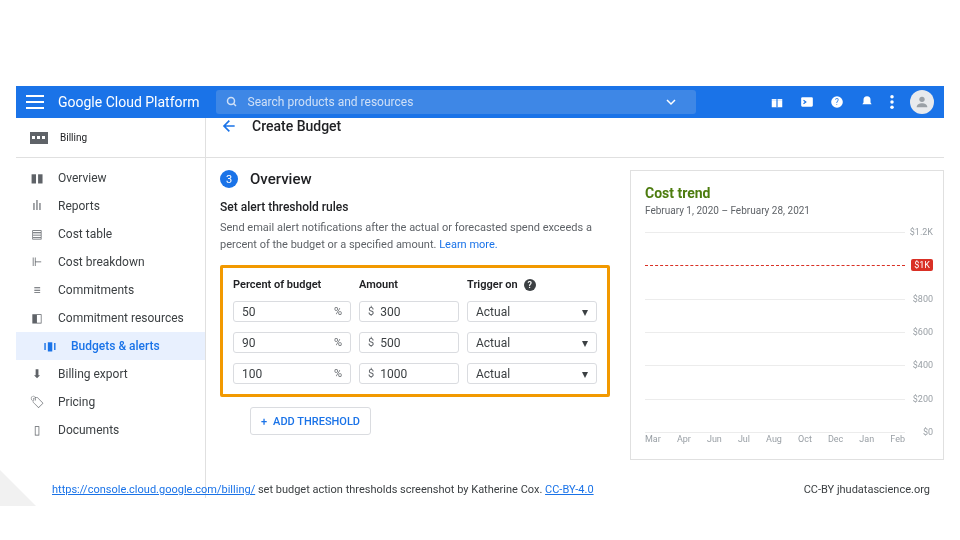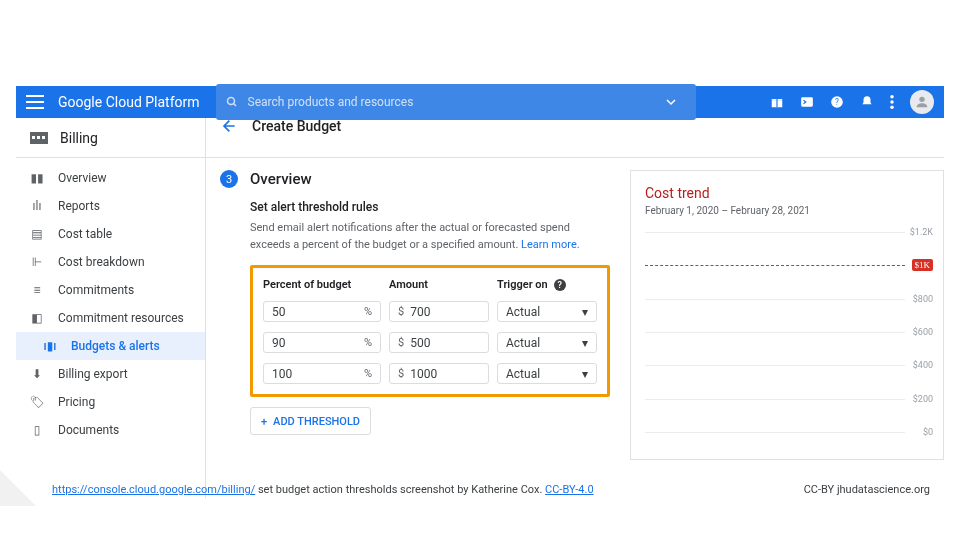--- a/index.html
+++ b/index.html
@@ -4,78 +4,78 @@
 <style>
   * { margin: 0; padding: 0; box-sizing: border-box; font-family: Roboto, Arial, sans-serif; }
   body { background: #fff; width: 960px; height: 540px; overflow: hidden; position: relative; }
   .frame { position: absolute; left: 16px; top: 86px; width: 928px; }
 
   
   .topbar { height: 32px; background: #1a73e8; display: flex; align-items: center; color: #fff; padding: 0 10px; }
   .hamburger { width: 18px; height: 14px; display: flex; flex-direction: column; justify-content: space-between; margin-right: 14px; cursor: pointer; }
   .hamburger span { height: 2px; background: #fff; }
   .brand { font-size: 14px; font-weight: 400; margin-right: 16px; }
-  .searchbar { flex: 0 0 480px; height: 36px; background: #3e87e6; border-radius: 3px; display: flex; align-items: center; padding: 0 10px; color: #cfe0f7; font-size: 12px; }
+  .searchbar { flex: 0 0 480px; height: 24px; background: #3e87e6; border-radius: 3px; display: flex; align-items: center; padding: 0 10px; color: #cfe0f7; font-size: 12px; }
   .searchbar svg { margin-right: 10px; }
   .caret-down { margin-left: auto; margin-right: 4px; }
   .topicons { margin-left: auto; display: flex; align-items: center; gap: 16px; }
   .avatar { width: 24px; height: 24px; background: #e8eaed; border-radius: 50%; display: flex; align-items: center; justify-content: center; }
 
   
   .layout { display: flex; height: 380px; }
   .sidebar { width: 190px; border-right: 1px solid #e0e0e0; }
   .side-head { display: flex; align-items: center; height: 40px; padding: 0 14px; border-bottom: 1px solid #e0e0e0; }
   .side-head-icon { width: 18px; height: 12px; background: #5f6368; margin-right: 12px; position: relative; }
   .side-head-icon::after { content: ""; position: absolute; left: 2px; top: 4px; width: 3px; height: 3px; background: #fff; box-shadow: 5px 0 0 #fff, 10px 0 0 #fff; }
-  .side-head-title { font-size: 14px; color: #202124; }
+  .side-head-title { font-size: 10px; color: #202124; }
   .side-items { padding-top: 6px; }
   .side-item { display: flex; align-items: center; height: 28px; padding: 0 14px; font-size: 12px; color: #3c4043; cursor: pointer; }
   .side-item.active { background: #e8f0fe; color: #1a73e8; font-weight: 500; padding-left: 27px; }
   .side-ico { width: 14px; height: 14px; margin-right: 14px; display: flex; align-items: center; justify-content: center; color: #5f6368; }
   .side-item.active .side-ico { color: #1a73e8; }
 
   
   .main { flex: 1; overflow: hidden; }
   .main-head { display: flex; align-items: flex-start; height: 40px; padding: 0 14px; border-bottom: 1px solid #e0e0e0; }
   .back-arrow { color: #1a73e8; margin-right: 16px; cursor: pointer; }
   .main-title { font-size: 14px; color: #202124; font-weight: 500; }
   .main-body { display: flex; padding: 12px 0 0 14px; }
 
   .actions-col { width: 390px; }
   .step-row { display: flex; align-items: center; margin-bottom: 12px; }
   .step-num { width: 18px; height: 18px; background: #1a73e8; color: #fff; border-radius: 50%; font-size: 11px; display: flex; align-items: center; justify-content: center; margin-right: 12px; }
   .step-title { font-size: 15px; font-weight: 500; color: #202124; }
 
-  .sub { margin-left: 30px; }
+  .sub { }
   .sub-h { font-size: 12px; color: #202124; margin-bottom: 6px; font-weight: 500; }
   .sub-desc { font-size: 11px; color: #5f6368; line-height: 1.5; margin-bottom: 12px; }
   .sub-desc a { color: #1a73e8; text-decoration: none; }
 
   .threshold-box { border: 3px solid #f29900; border-radius: 2px; padding: 10px 10px 0 10px; margin-bottom: 10px; }
   .th-row { display: flex; gap: 8px; margin-bottom: 10px; justify-content: center; }
   .th-head { font-size: 11px; font-weight: 600; color: #202124; display: flex; align-items: center; gap: 6px; }
   .th-c1 { flex: 0 0 118px; }
   .th-c2 { flex: 0 0 100px; }
   .th-c3 { flex: 1; }
   .inbox { height: 21px; border: 1px solid #dadce0; border-radius: 3px; display: flex; align-items: center; padding: 0 8px; font-size: 12px; color: #3c4043; background: #fff; }
   .inbox .suffix { margin-left: auto; color: #5f6368; font-size: 11px; }
   .inbox .prefix { color: #5f6368; margin-right: 6px; font-size: 11px; }
   .inbox .drop { margin-left: auto; }
 
   .add-thresh { display: inline-flex; align-items: center; height: 28px; padding: 0 10px; border: 1px solid #dadce0; border-radius: 3px; color: #1a73e8; font-size: 11px; font-weight: 500; cursor: pointer; gap: 6px; margin-left: 30px; }
 
   
   .chart-panel { flex: 1; border: 1px solid #e0e0e0; margin-left: 20px; padding: 14px 10px 4px 14px; position: relative; height: 290px; }
-  .chart-title { font-size: 14px; font-weight: 400; color: #b91c1c; margin-bottom: 4px; }
+  .chart-title { font-size: 14px; font-weight: 700; color: #4d7c0f; margin-bottom: 4px; }
   .chart-sub { font-size: 10px; color: #5f6368; margin-bottom: 16px; }
   .chart-area { position: relative; height: 210px; border-left: 0; }
   .grid-line { position: absolute; left: 0; right: 28px; border-top: 1px solid #ececec; }
   .grid-line.budget { border-top: 1.5px dashed #d93025; }
   .y-label { position: absolute; right: 0; font-size: 9px; color: #9aa0a6; transform: translateY(-50%); }
-  .y-label.budget { background: #d93025; color: #fff; padding: 1px 3px; border-radius: 2px; font-size: 9px; font-family: Liberation Serif, serif; }
+  .y-label.budget { background: #d93025; color: #fff; padding: 1px 3px; border-radius: 2px; font-size: 9px; }
   .x-labels { position: absolute; bottom: -2px; left: 0; right: 28px; display: flex; justify-content: space-between; font-size: 9px; color: #9aa0a6; }
 
   
   .footer { position: absolute; bottom: 44px; left: 52px; right: 30px; font-size: 11px; color: #3c4043; display: flex; }
   .footer a { color: #1a73e8; text-decoration: underline; }
   .footer .right { margin-left: auto; text-align: center; }
   .corner { position: absolute; left: 0; bottom: 34px; width: 44px; height: 44px; }
   .corner::before { content:""; position:absolute; left:0; bottom:0; border-left:36px solid #f1f1f1; border-top:36px solid transparent; }
 
   .helpq { width:12px; height:12px; border-radius:50%; background:#3c4043; color:#fff; font-size:9px; display:flex; align-items:center; justify-content:center; }
@@ -212,21 +212,21 @@
                   </div>
               </div>
               <div id="th-rows">
                   <div class="th-row">
                     <div class="inbox th-c1">
                       <span>50</span>
                       <span class="suffix">%</span>
                     </div>
                     <div class="inbox th-c2">
                       <span class="prefix">$</span>
-                      <span>700</span>
+                      <span>300</span>
                     </div>
                     <div class="inbox th-c3">
                       <span>Actual</span>
                       <span class="drop">▾</span>
                     </div>
                   </div>
                   <div class="th-row">
                     <div class="inbox th-c1">
                       <span>90</span>
                       <span class="suffix">%</span>
@@ -260,20 +260,31 @@
           <div class="add-thresh">
             <span>+</span>
             <span>ADD THRESHOLD</span>
           </div>
         </div>
 
         <div class="chart-panel">
           <div class="chart-title">Cost trend</div>
           <div class="chart-sub">February 1, 2020 – February 28, 2021</div>
           <div class="chart-area" id="chart-area">
+            <div class="x-labels" id="x-labels">
+                <span>Mar</span>
+                <span>Apr</span>
+                <span>Jun</span>
+                <span>Jul</span>
+                <span>Aug</span>
+                <span>Oct</span>
+                <span>Dec</span>
+                <span>Jan</span>
+                <span>Feb</span>
+              </div>
           <div class="grid-line" style="top: 200px;"></div>
               <div class="y-label" style="top: 200px;">$0</div>
               <div class="grid-line" style="top: 166.667px;"></div>
               <div class="y-label" style="top: 166.667px;">$200</div>
               <div class="grid-line" style="top: 133.333px;"></div>
               <div class="y-label" style="top: 133.333px;">$400</div>
               <div class="grid-line" style="top: 100px;"></div>
               <div class="y-label" style="top: 100px;">$600</div>
               <div class="grid-line" style="top: 66.6667px;"></div>
               <div class="y-label" style="top: 66.6667px;">$800</div>

